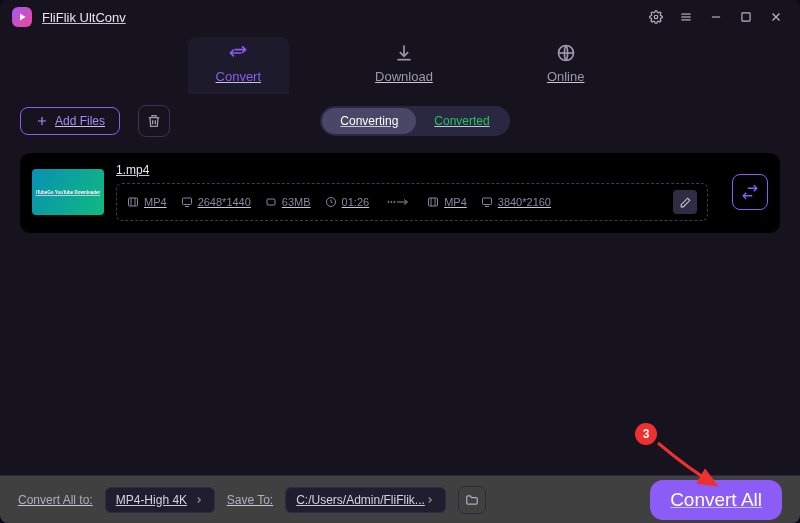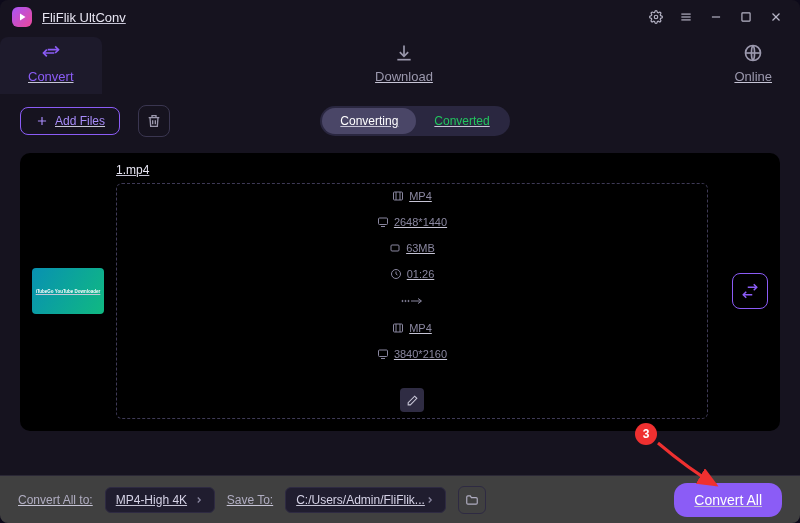--- a/index.html
+++ b/index.html
@@ -9,21 +9,21 @@
   
   .titlebar { display: flex; align-items: center; padding: 6px 12px; height: 34px; }
   .app-logo { width: 20px; height: 20px; border-radius: 6px; background: linear-gradient(135deg,#a855f7,#ec4899); display: flex; align-items:center; justify-content:center; }
   .app-logo svg { width: 12px; height: 12px; }
   .app-title { font-size: 13px; font-weight: 500; color: #e7e5f2; margin-left: 10px; }
   .title-spacer { flex: 1; }
   .title-btn { width: 24px; height: 24px; display:flex; align-items:center; justify-content:center; margin-left: 6px; color:#b7b5c7; cursor:pointer; border-radius:4px; }
   .title-btn svg { width: 14px; height: 14px; }
 
   
-  .tabs { display: flex; justify-content: space-between; gap: 58px; height: 60px; align-items: flex-end; }
+  .tabs { display: flex; justify-content: center; gap: 58px; height: 60px; align-items: flex-end; }
   .tab { display:flex; flex-direction:column; align-items:center; gap:6px; padding: 6px 28px 10px; color:#9b98ad; font-size:13px; cursor:pointer; position:relative; }
   .tab.active { background:#1d1a2b; color:#8b5cf6; border-radius:8px 8px 0 0; }
   .tab svg { width:20px; height:20px; }
   .tab.active svg { color:#8b5cf6; }
   .tabs-underline { height:1px; background:transparent; }
 
   
   .toolbar { display:flex; align-items:center; padding: 10px 20px; gap:18px; }
   .add-files-btn { display:flex; align-items:center; gap:6px; border:1px solid #8b5cf6; color:#a78bfa; background:transparent; padding:6px 14px; border-radius:8px; font-size:12px; cursor:pointer; }
   .add-files-btn svg { width:14px; height:14px; }
@@ -34,41 +34,41 @@
   .seg-btn { padding:6px 18px; border-radius:999px; font-size:12px; color:#22c55e; border:none; background:transparent; cursor:pointer; }
   .seg-btn.active { background:#4a4667; color:#ffffff; }
 
   
   .file-area { flex:1; padding: 6px 20px 0; overflow:auto; }
   .file-card { background:#000000; border-radius:10px; padding:10px 12px 12px 12px; display:flex; gap:12px; align-items:center; position:relative; }
   .thumb { width:72px; height:46px; border-radius:4px; background:linear-gradient(120deg,#0891b2 0%, #10b981 100%); display:flex; align-items:center; justify-content:center; }
   .thumb span { font-size:4.5px; color:#fff; font-weight:600; }
   .file-body { flex:1; display:flex; flex-direction:column; gap:6px; }
   .file-name { font-size:12px; color:#e7e5f2; }
-  .meta-row { border:1px dashed #3e3a56; border-radius:6px; padding:6px 10px; display:flex; align-items:center; gap:14px; color:#8a87a0; font-size:11px;flex-direction:column; }
+  .meta-row { border:1px dashed #3e3a56; border-radius:6px; padding:6px 10px; display:flex; align-items:center; gap:14px; color:#8a87a0; font-size:11px; }
   .meta-item { display:flex; align-items:center; gap:5px; white-space:nowrap; }
   .meta-item svg { width:12px; height:12px; }
   .dots-arrow { display:flex; align-items:center; gap:4px; color:#8a87a0; margin: 0 4px; }
   .dots-arrow svg { width:22px; height:14px; }
   .meta-filler { flex:1; }
   .edit-mini { width:24px; height:24px; border-radius:4px; background:#2f2c43; display:flex; align-items:center; justify-content:center; cursor:pointer; }
   .edit-mini svg { width:13px; height:13px; color:#c7c5d6; }
   .swap-btn { width:36px; height:36px; border:1px solid #8b5cf6; border-radius:8px; display:flex; align-items:center; justify-content:center; cursor:pointer; margin-left:12px; }
   .swap-btn svg { width:18px; height:18px; color:#8b5cf6; }
 
   
   .bottombar { height:48px; border-top:1px solid #2a2735; display:flex; align-items:center; padding:0 18px; gap:12px; background:#404040; }
   .bb-label { font-size:12px; color:#b0adc1; }
   .bb-select { display:flex; align-items:center; gap:0; background:#201d2f; border:1px solid #2e2a42; border-radius:6px; padding:5px 10px; font-size:12px; color:#d5d2e6; cursor:pointer; min-width:110px; justify-content:space-between; }
   .bb-select svg { width:10px; height:10px; color:#8a87a0; }
   .bb-path { max-width:150px; overflow:hidden; text-overflow:ellipsis; white-space:nowrap; }
   .bb-icon-btn { width:28px; height:28px; border:1px solid #2e2a42; border-radius:6px; display:flex; align-items:center; justify-content:center; cursor:pointer; color:#b0adc1; }
   .bb-icon-btn svg { width:14px; height:14px; }
   .bb-spacer { flex:1; }
-  .convert-all-btn { background:#8b5cf6; color:#fff; font-size:14px; border:none; padding:9px 20px; border-radius:13px; cursor:pointer; font-weight:500; }
+  .convert-all-btn { background:#8b5cf6; color:#fff; font-size:19px; border:none; padding:9px 20px; border-radius:13px; cursor:pointer; font-weight:500; }
 
   
   .anno-badge { position:absolute; width:22px; height:22px; border-radius:50%; background:#ef3030; color:#fff; font-size:12px; font-weight:700; display:flex; align-items:center; justify-content:center; left:635px; top:423px; pointer-events:none; }
   .anno-arrow { position:absolute; left:650px; top:435px; width:80px; height:60px; pointer-events:none; }
 </style>
 </head>
 <body>
 
 <div class="window">
 

